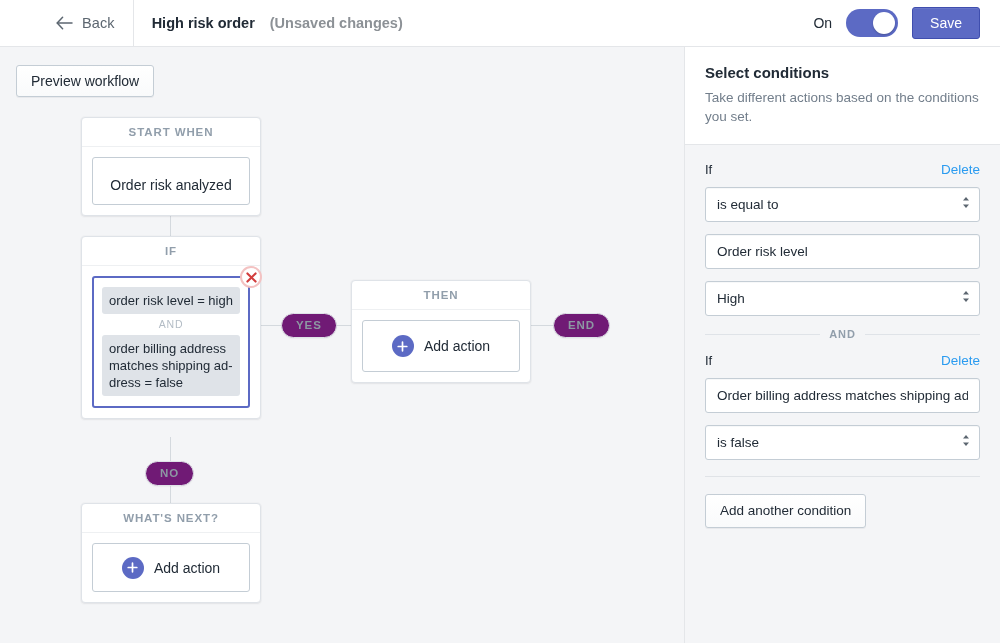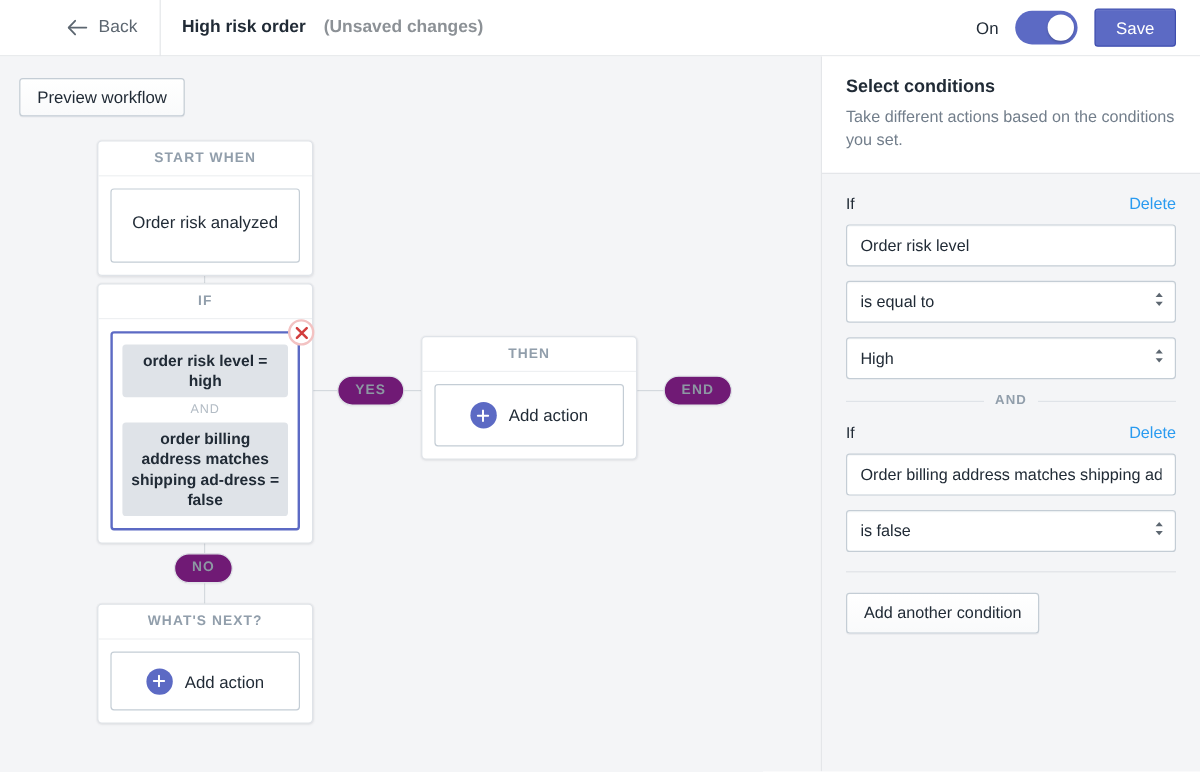--- a/index.html
+++ b/index.html
@@ -103,39 +103,37 @@
   .node-body { padding: 10px; }
   .node-inner {
     border: 1px solid #c4cdd5; border-radius: 3px;
     background: #ffffff;
     text-align: center;
   }
 
   
   #node-start { left: 81px; top: 70px; width: 180px; }
   #node-start .node-inner {
-    height: 62px; line-height: 55px;
+    height: 48px; line-height: 55px;
     font-size: 14px; color: #212b36;
   }
 
   
   #node-if { left: 81px; top: 189px; width: 180px; }
   #node-if .if-inner {
     position: relative;
     border: 2px solid #5c6ac4; border-radius: 3px;
     background: #ffffff;
     padding: 9px 8px 10px 8px;
   }
   .cond-chip {
     background: #dfe3e8; border-radius: 3px;
     font-size: 13px; color: #212b36;
     padding: 5px 7px;
-    text-align: center;
     line-height: 17px;
-    font-weight: bold;
   }
   .cond-and {
     font-size: 10.5px; letter-spacing: .8px;
     color: #b3bcc5; text-align: center;
     padding: 4px 0 5px 0;
   }
   .del-badge {
     position: absolute; top: -12px; right: -14px;
     width: 22px; height: 22px; border-radius: 50%;
     background: #ffffff; border: 2px solid #f3c2c2;
@@ -363,32 +361,32 @@
     </div>
 
     <div class="sb-body">
 
       
       <div class="cond-group">
         <div class="cond-grouphdr">
           <span class="cond-if">If</span>
           <span class="cond-del">Delete</span>
         </div>
-        <div class="field">
-          <span class="ftext">Order risk level</span>
-        </div>
         <div class="field select">
           <span class="ftext">is equal to</span>
           <span class="selarrows">
             <svg width="8" height="14" viewBox="0 0 8 14">
               <path d="M4 1.5 L7 5 H1 Z" fill="#5c6670"></path>
               <path d="M4 12.5 L7 9 H1 Z" fill="#5c6670"></path>
             </svg>
           </span>
         </div>
+        <div class="field">
+          <span class="ftext">Order risk level</span>
+        </div>
         <div class="field select">
           <span class="ftext">High</span>
           <span class="selarrows">
             <svg width="8" height="14" viewBox="0 0 8 14">
               <path d="M4 1.5 L7 5 H1 Z" fill="#5c6670"></path>
               <path d="M4 12.5 L7 9 H1 Z" fill="#5c6670"></path>
             </svg>
           </span>
         </div>
       </div>

